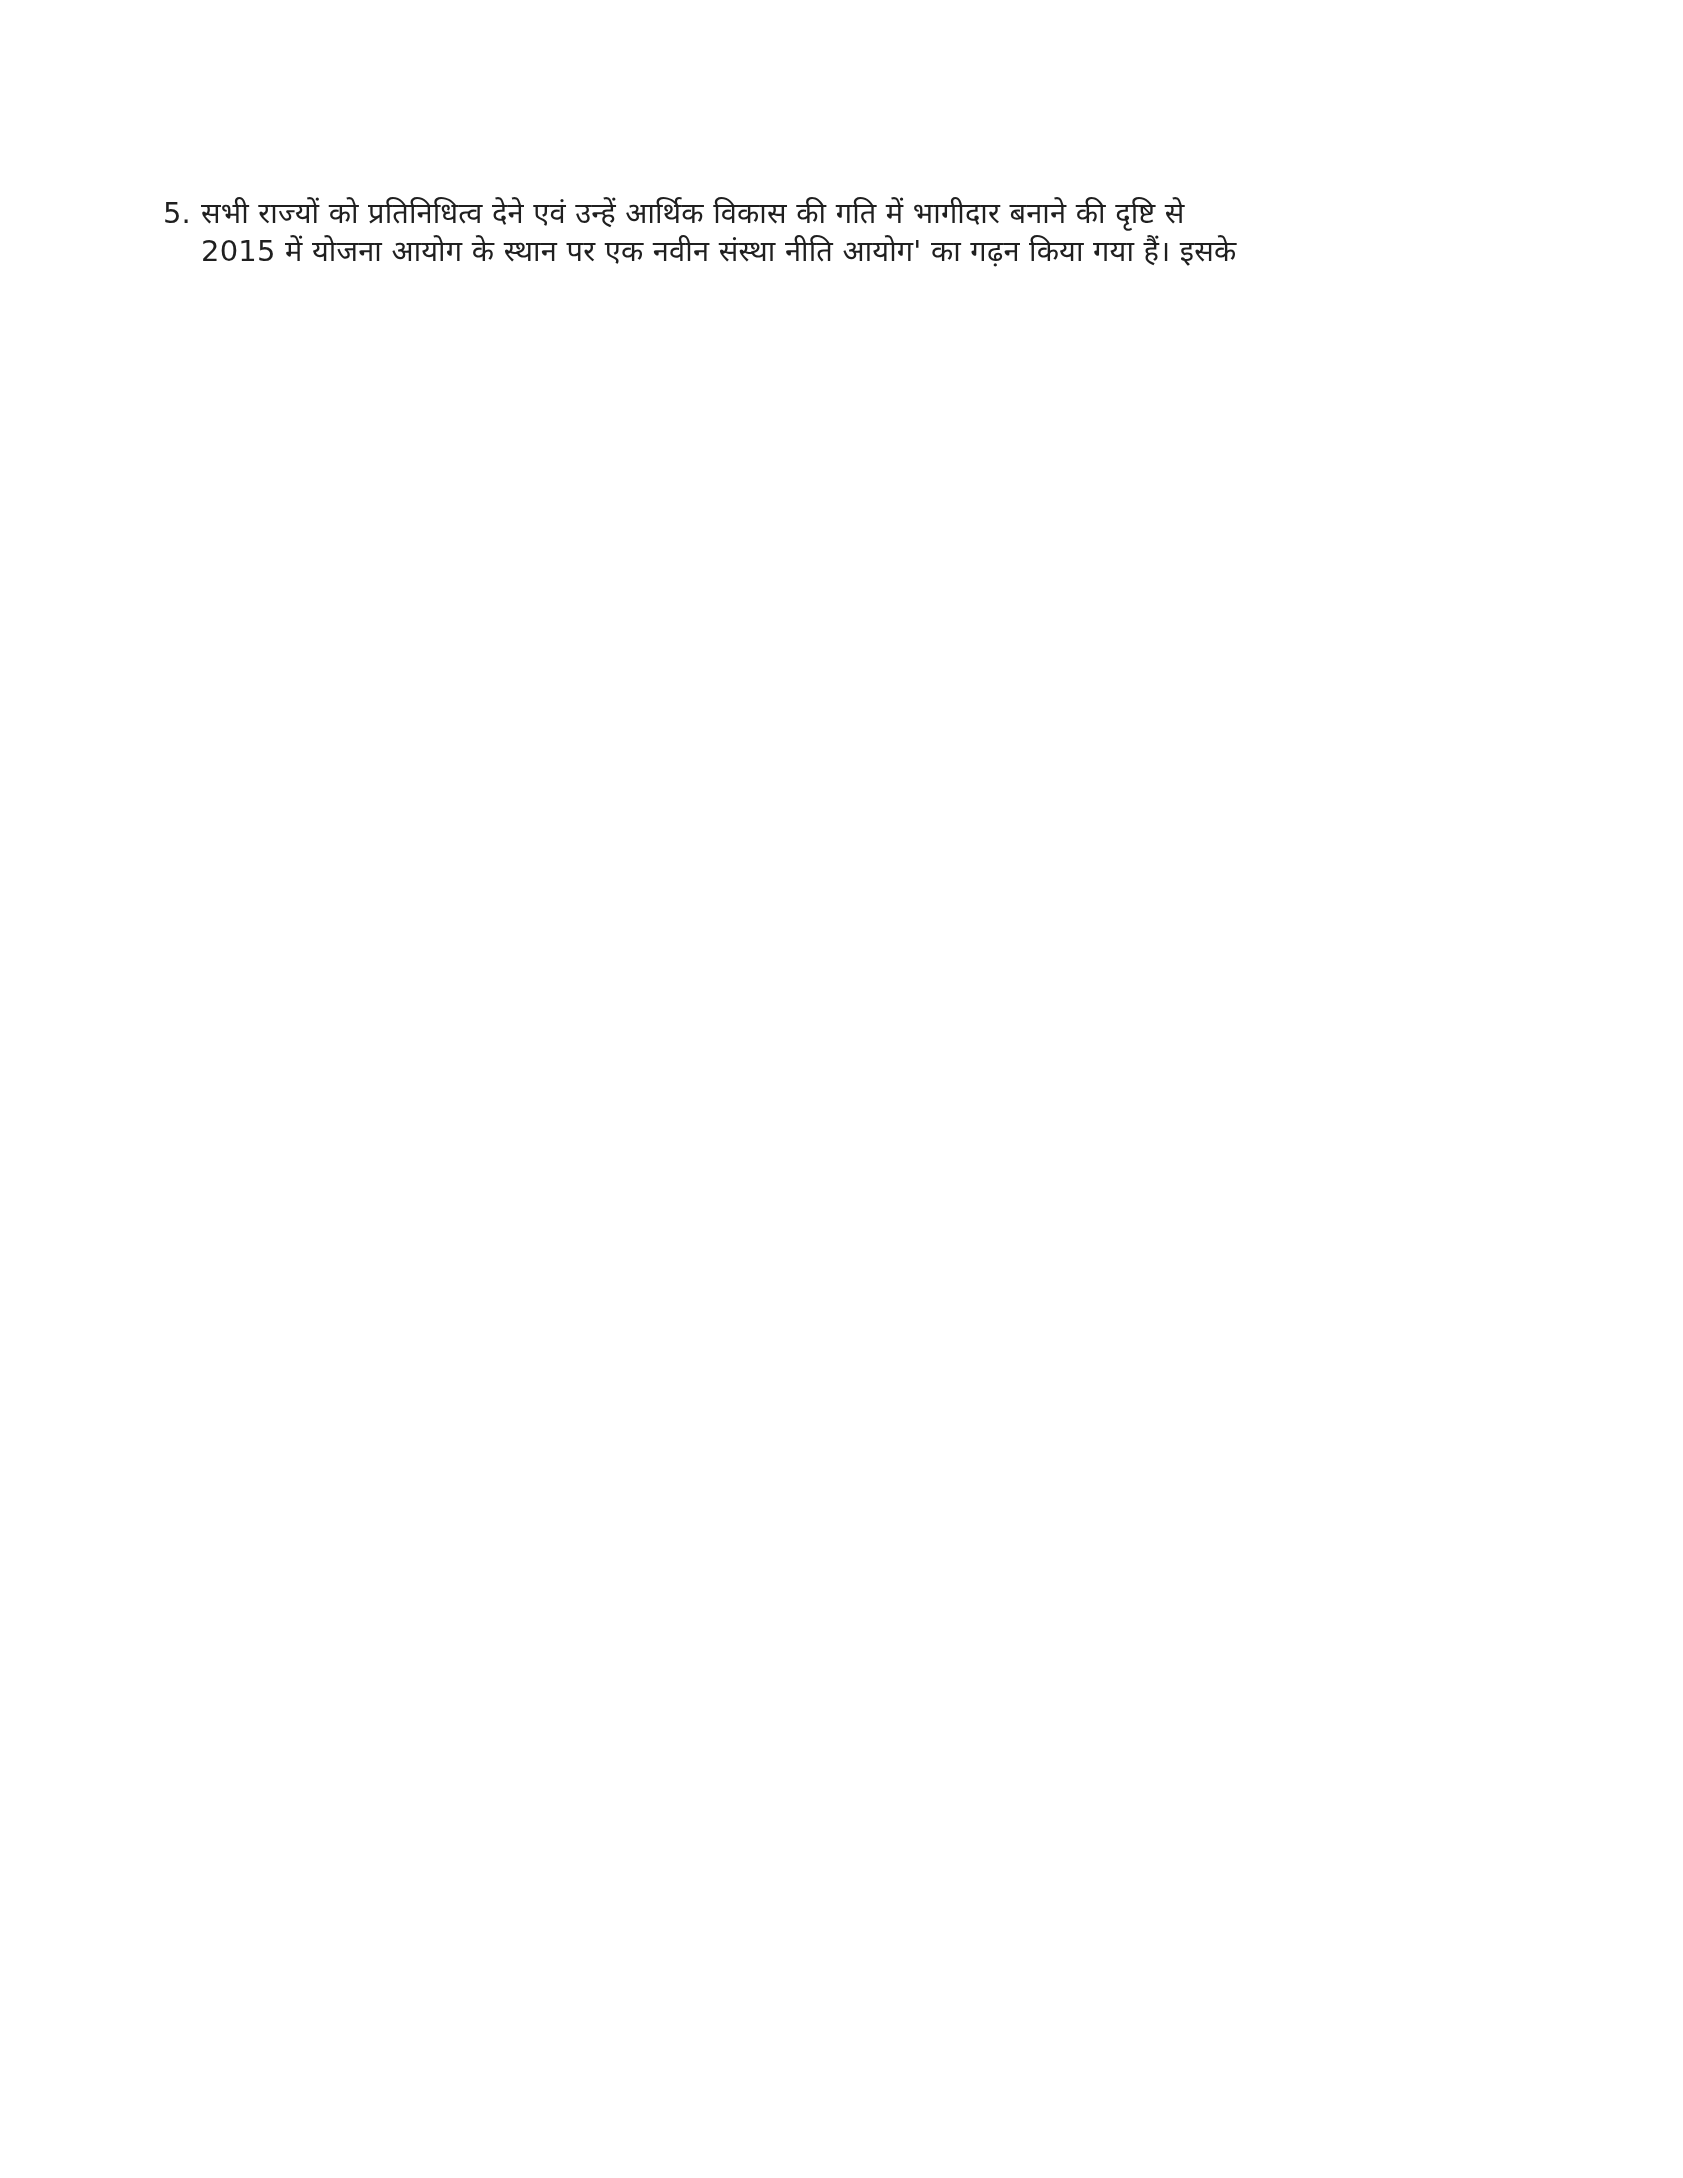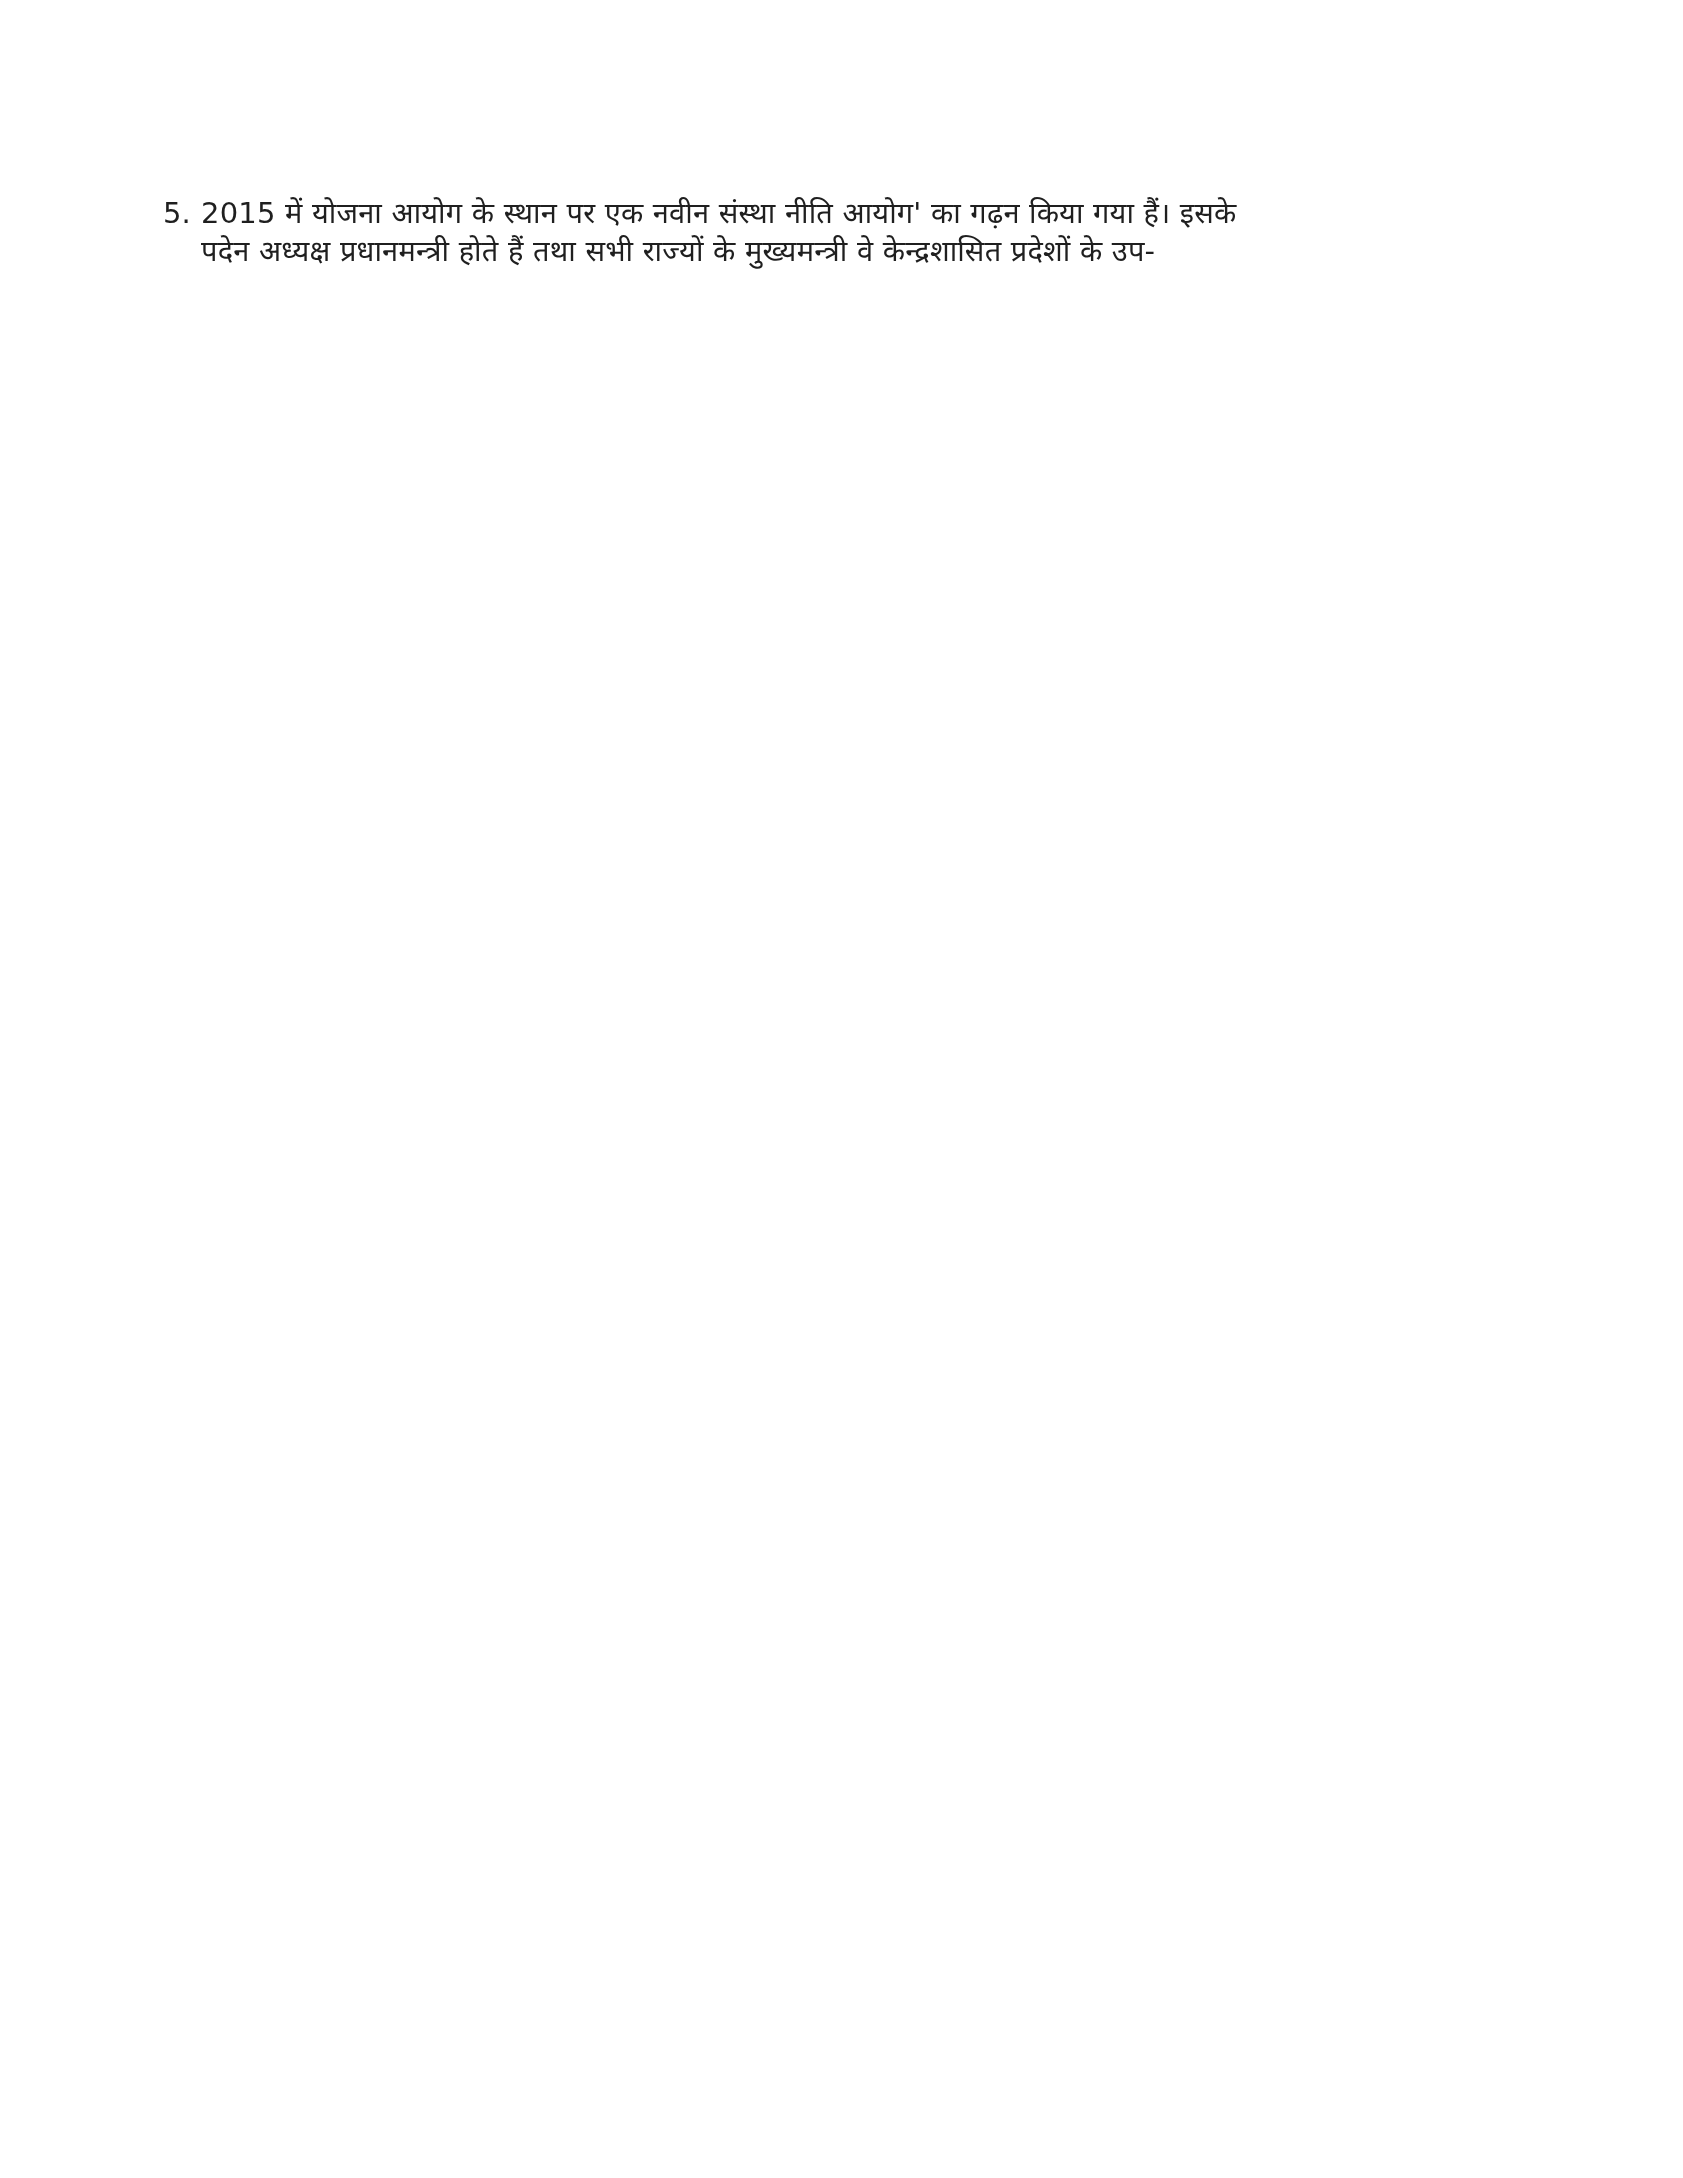--- a/index.html
+++ b/index.html
@@ -45,18 +45,18 @@
     letter-spacing: 0.2px;
   }
 </style>
 </head>
 <body>
 
 <div class="page">
   <div class="list-item">
     <span class="list-number">5.</span>
     <div class="list-lines">
+      <div class="text-line">सभी राज्यों को प्रतिनिधित्व देने एवं उन्हें आर्थिक विकास की गति में भागीदार बनाने की दृष्टि से</div>
       <div class="text-line">2015 में योजना आयोग के स्थान पर एक नवीन संस्था नीति आयोग' का गढ़न किया गया हैं। इसके</div>
-      <div class="text-line">पदेन अध्यक्ष प्रधानमन्त्री होते हैं तथा सभी राज्यों के मुख्यमन्त्री वे केन्द्रशासित प्रदेशों के उप-</div>
     </div>
   </div>
 </div>
 
 
 </body></html>

